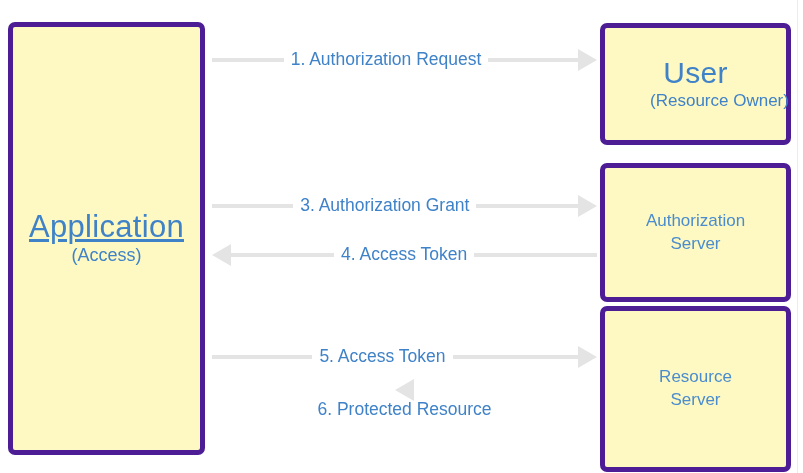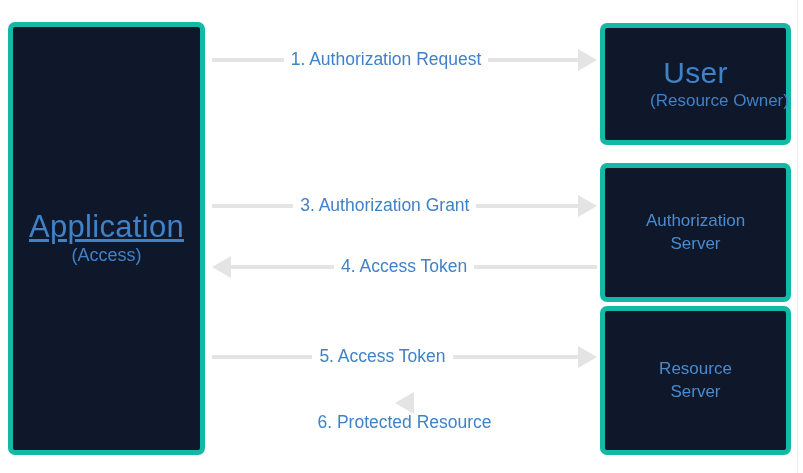--- a/index.html
+++ b/index.html
@@ -29,22 +29,22 @@
     right: 5px;
     width: 1px;
     height: 473px;
     background: #ececec;
   }
 
   
   .node-box {
     position: absolute;
     box-sizing: border-box;
-    background: #0f172a;
-    border: 5px solid #14b8a6;
+    background: #fef9c3;
+    border: 5px solid #4c1d95;
     border-radius: 7px;
     display: flex;
     flex-direction: column;
     align-items: center;
     justify-content: center;
     text-align: center;
     color: #3f82c8;
   }
 
   .node-title {
@@ -95,31 +95,32 @@
     left: 600px;
     top: 163px;
     width: 191px;
     height: 139px;
   }
 
   #box-resource-server {
     left: 600px;
     top: 306px;
     width: 191px;
-    height: 149px;
+    height: 166px;
   }
 
   
   .flow-row {
     position: absolute;
     left: 212px;
     width: 385px;
     height: 26px;
     display: flex;
     align-items: center;
+    justify-content: flex-end;
   }
 
   .flow-line {
     height: 4px;
     background: #e4e4e4;
     flex: 1 1 auto;
     min-width: 6px;
   }
 
   .flow-label {
@@ -150,21 +151,21 @@
   
   .flow-row.to-right .flow-line.seg-a { flex-grow: 0.80; }
   .flow-row.to-right .flow-line.seg-b { flex-grow: 1.00; }
   .flow-row.to-left  .flow-line.seg-a { flex-grow: 0.88; }
   .flow-row.to-left  .flow-line.seg-b { flex-grow: 1.05; }
 
   
   #flow-1 { top: 47px; }
   #flow-2 { top: 97px; }
   #flow-3 { top: 193px; }
-  #flow-4 { top: 254px; }
+  #flow-4 { top: 242px; }
   #flow-5 { top: 344px; }
   #flow-6 { top: 392px; flex-direction: column; }
 </style>
 </head>
 <body>
 
 <div id="diagram">
 
   <div class="canvas-edge-rule"></div>
 

